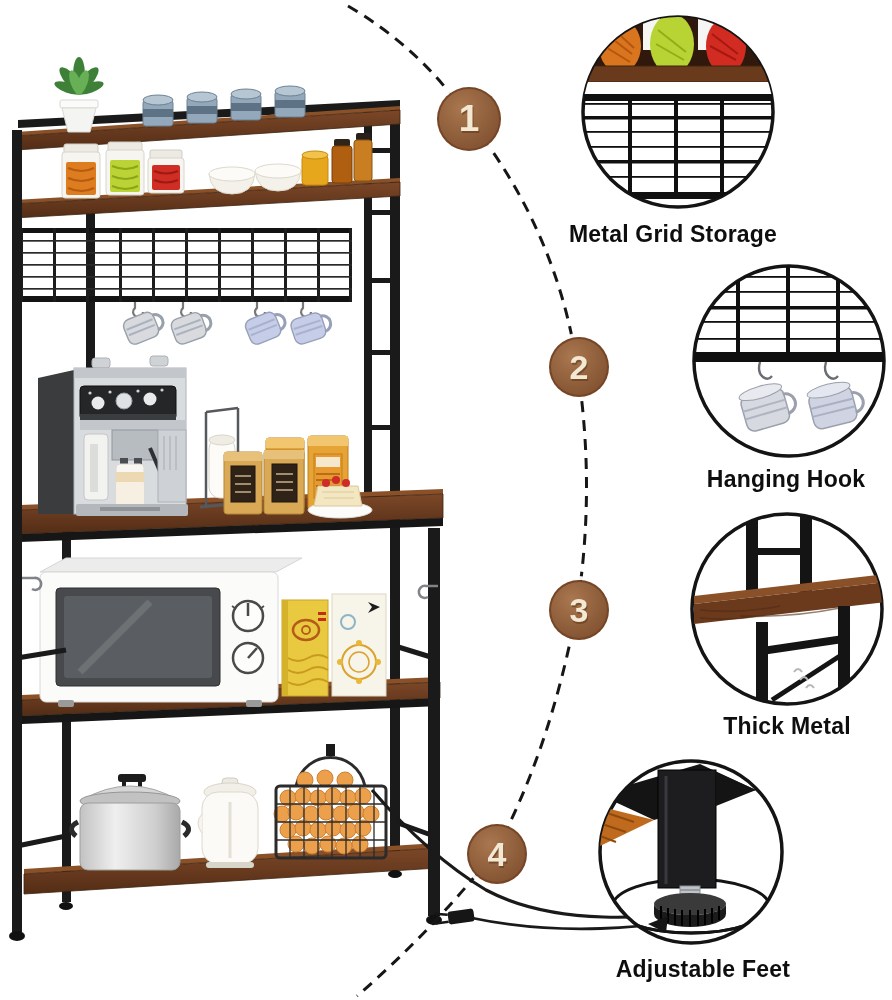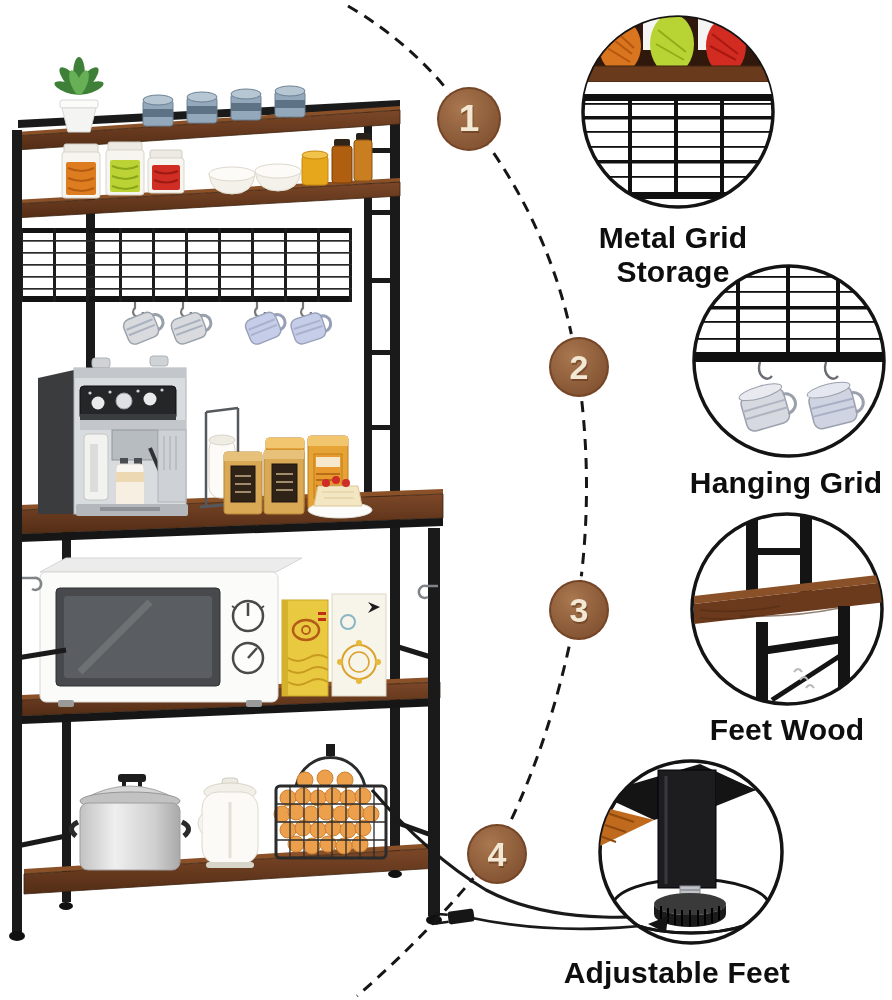--- a/index.html
+++ b/index.html
@@ -9,21 +9,21 @@
   .badge{position:absolute;border-radius:50%;
          background:radial-gradient(circle at 38% 32%, #a97850 0%, #8e5d3a 55%, #7b4b2c 100%);
          border:2px solid rgba(116,69,38,.95);
          box-shadow:0 0 0 4px rgba(255,255,255,.95);
          color:#f3e8d4;display:flex;align-items:center;justify-content:center;
          font-weight:bold;text-shadow:1px 2px 0 rgba(92,52,24,.55);user-select:none;}
   #badge1{left:437px;top:87px;width:60px;height:60px;font-size:37px;}
   #badge2{left:549px;top:337px;width:56px;height:56px;font-size:34px;}
   #badge3{left:549px;top:580px;width:56px;height:56px;font-size:34px;}
   #badge4{left:467px;top:824px;width:56px;height:56px;font-size:34px;}
-  .callout-label{position:absolute;text-align:center;font-weight:bold;font-size:30px;
+  .callout-label{position:absolute;text-align:center;font-weight:bold;font-size:23px;
                  color:#0e0e0e;letter-spacing:.2px;}
   #label1{left:543px;top:221px;width:260px;}
   #label2{left:681px;top:466px;width:210px;}
   #label3{left:687px;top:713px;width:200px;}
   #label4{left:560px;top:956px;width:230px;text-align:right;}
 </style>
 </head>
 <body>
 
 <div class="stage">
@@ -569,16 +569,16 @@
     </g>
   </g>
 </svg>
 
   <div class="badge" id="badge1">1</div>
   <div class="badge" id="badge2">2</div>
   <div class="badge" id="badge3">3</div>
   <div class="badge" id="badge4">4</div>
 
   <div class="callout-label" id="label1">Metal Grid Storage</div>
-  <div class="callout-label" id="label2">Hanging Grid</div>
-  <div class="callout-label" id="label3">Feet Wood</div>
+  <div class="callout-label" id="label2">Hanging Hook</div>
+  <div class="callout-label" id="label3">Thick Metal</div>
   <div class="callout-label" id="label4">Adjustable Feet</div>
 </div>
 
 </body></html>

